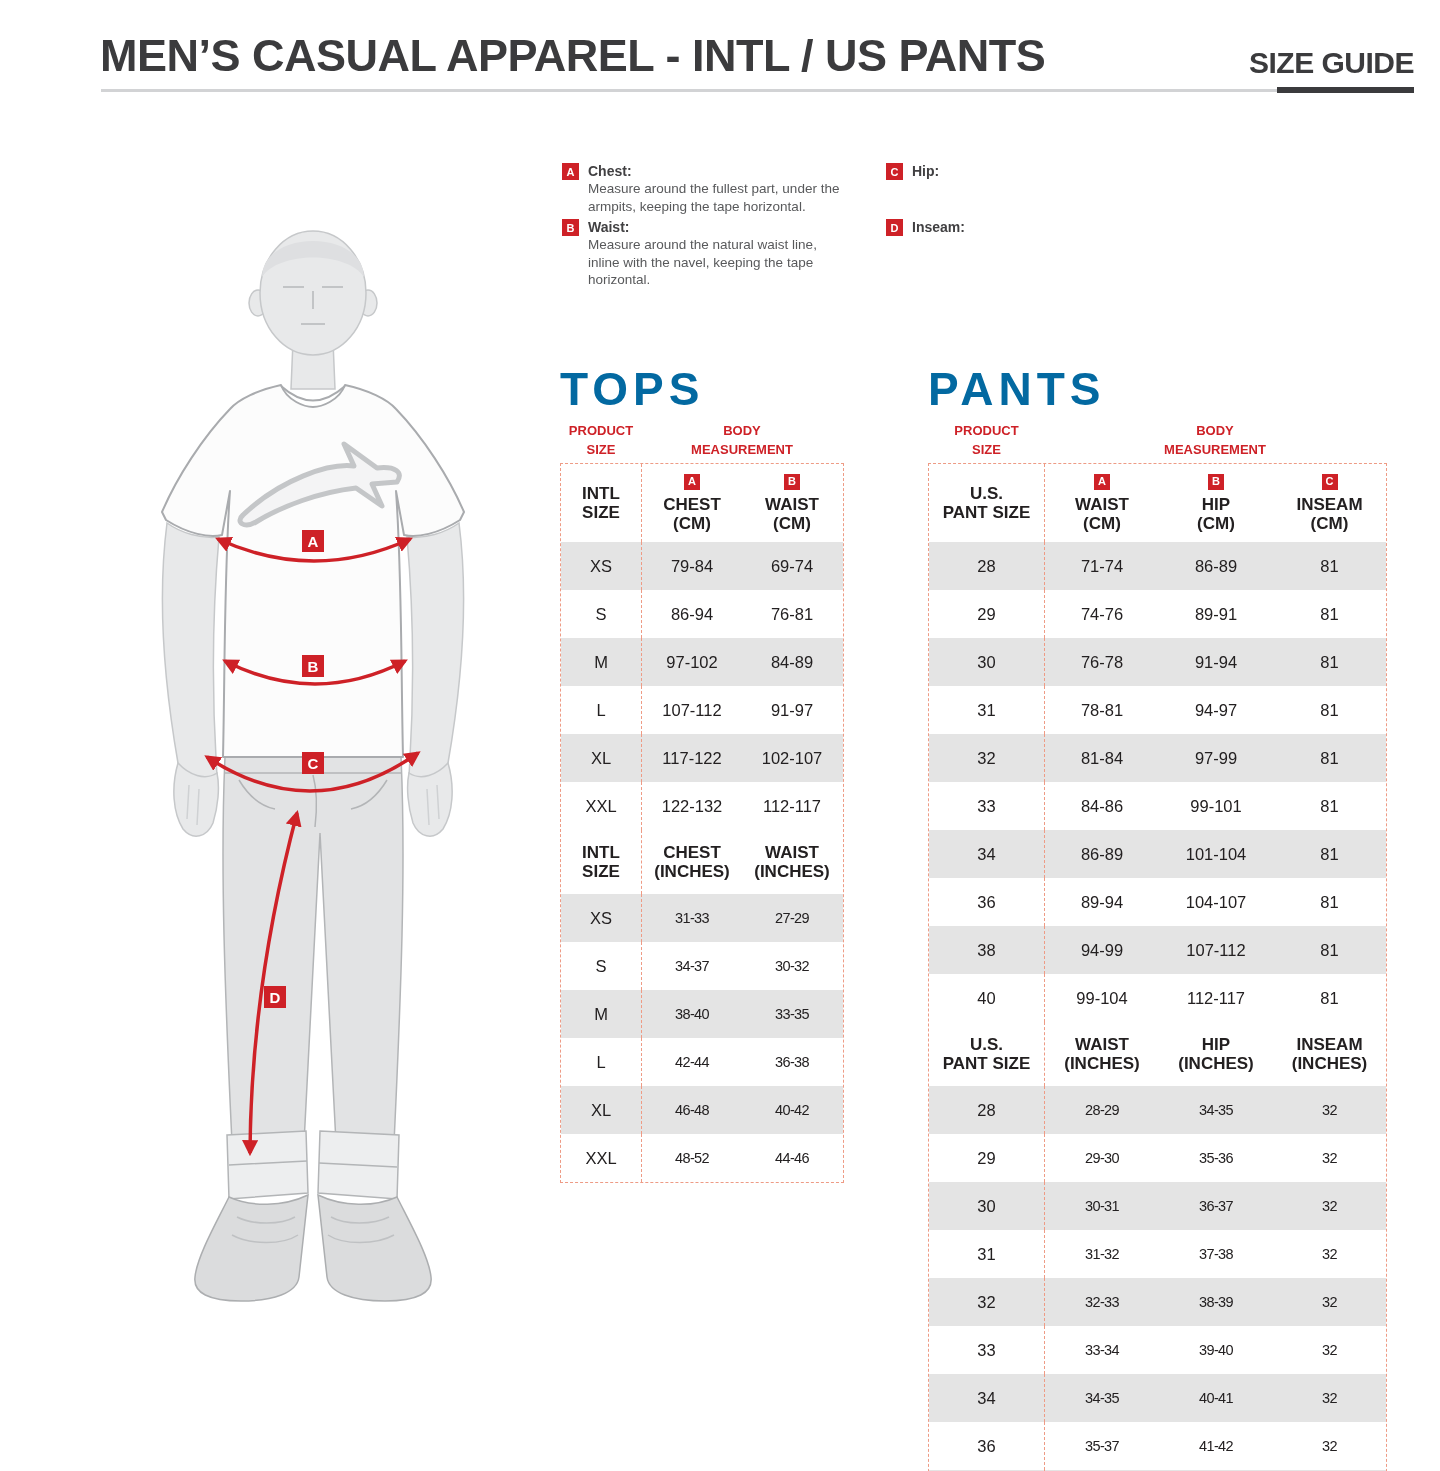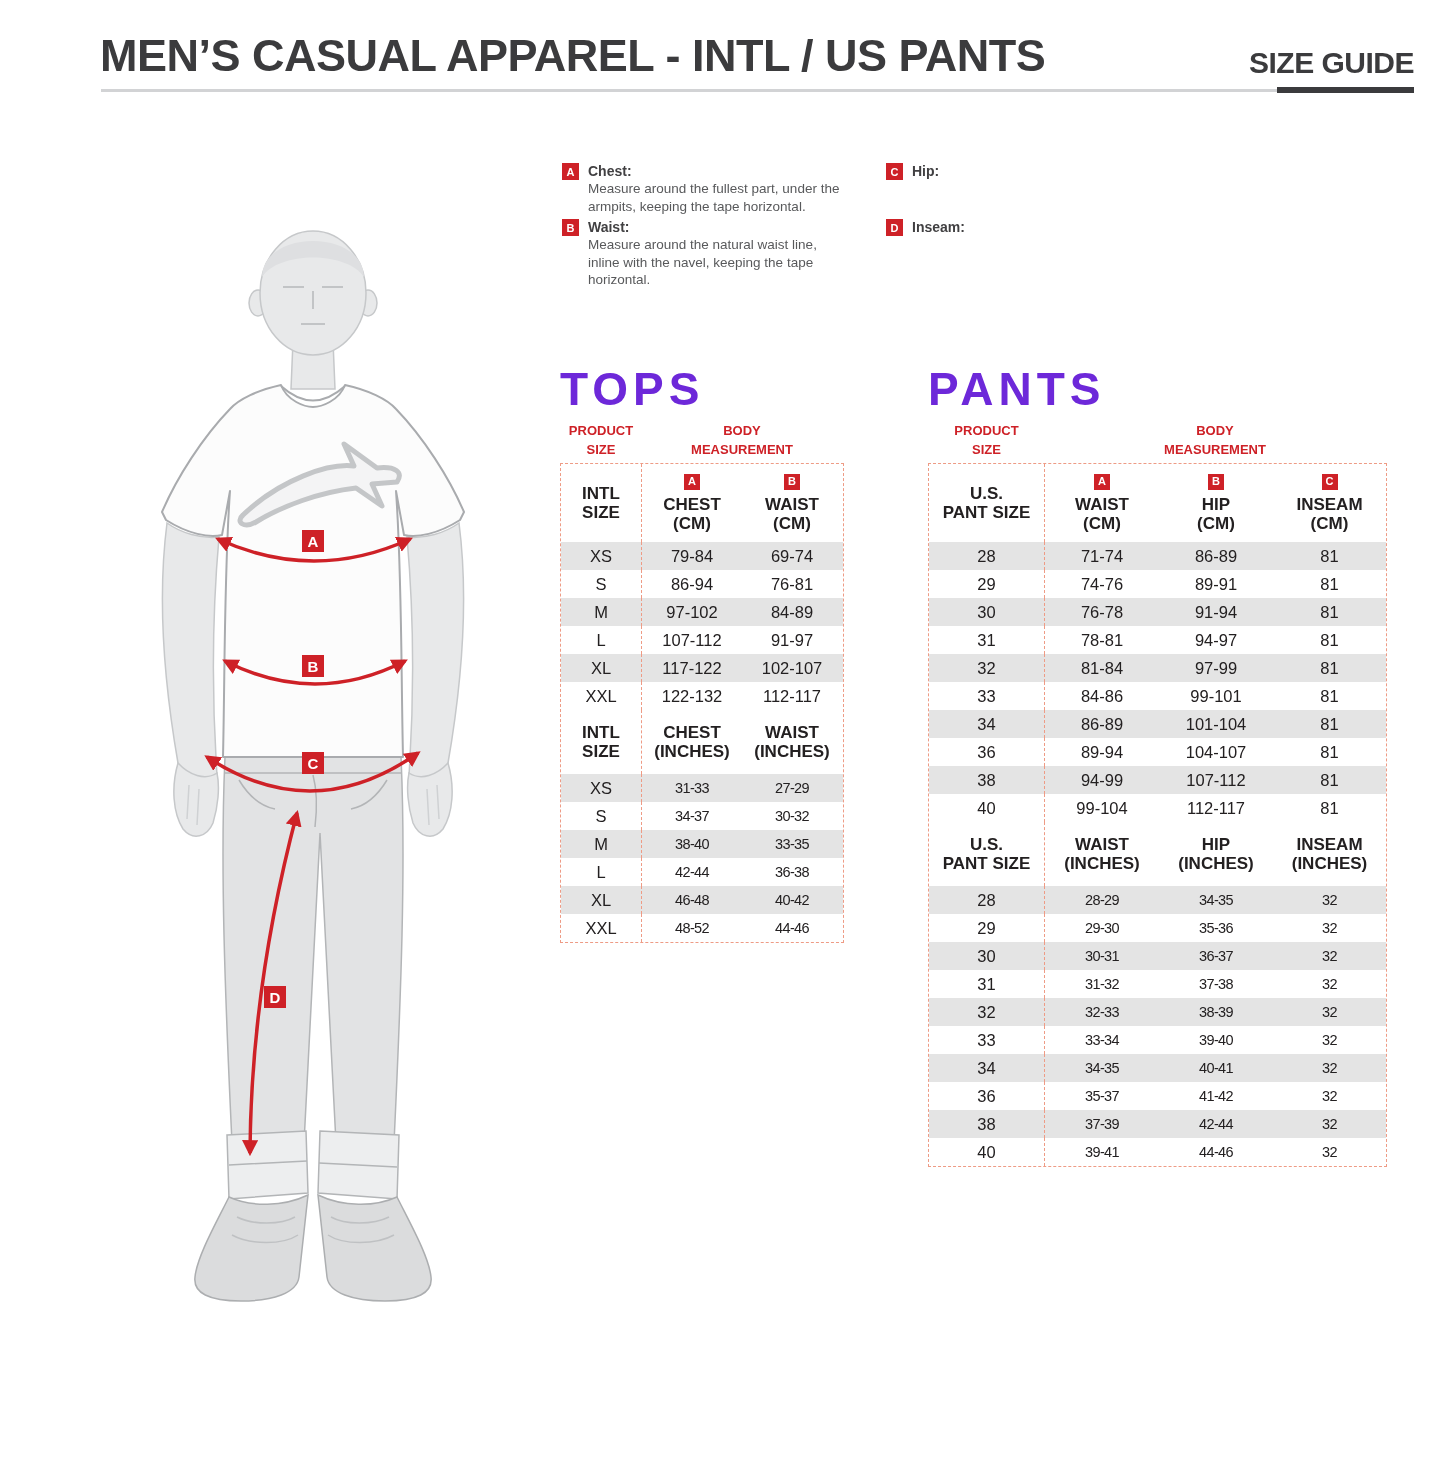--- a/index.html
+++ b/index.html
@@ -35,36 +35,36 @@
   .fig-badge{position:absolute;width:22px;height:22px;background:var(--red);color:#fff;font-weight:bold;font-size:15px;display:flex;align-items:center;justify-content:center;}
   .fb-a{left:262px;top:530px;}
   .fb-b{left:262px;top:655px;}
   .fb-c{left:262px;top:752px;}
   .fb-d{left:224px;top:986px;}
 
   
   .size-section{position:absolute;}
   #tops{left:520px;top:366px;width:284px;}
   #pants{left:888px;top:366px;width:459px;}
-  .sec-title{font-size:46px;font-weight:bold;color:#6d28d9;letter-spacing:5px;line-height:1;}
+  .sec-title{font-size:46px;font-weight:bold;color:#0369a1;letter-spacing:5px;line-height:1;}
   .red-heads{display:grid;margin-top:9px;text-align:center;color:var(--red);font-weight:bold;font-size:13px;line-height:19px;white-space:pre-line;}
   #tops .red-heads{grid-template-columns:82px 200px;}
   #pants .red-heads{grid-template-columns:117px 340px;}
   .tbl{margin-top:4px;border:1px dashed var(--dash);}
   #tops .tbl{--cols:81px 100px 100px;}
   #pants .tbl{--cols:116px 114px 114px 113px;}
   .sec-head,.trow{display:grid;grid-template-columns:var(--cols);}
   .sec-head{height:78px;}
   .sec-head.no-badge{height:64px;}
   .cell{display:flex;flex-direction:column;align-items:center;justify-content:center;text-align:center;white-space:pre-line;}
   .size-head,.size-cell{border-right:1px dashed var(--dash);}
   .sec-head .cell{font-weight:bold;font-size:17px;line-height:19px;color:var(--txt);}
   .mbadge{width:16px;height:16px;background:var(--red);color:#fff;font-size:11px;font-weight:bold;display:flex;align-items:center;justify-content:center;margin-bottom:5px;}
   .mbadge:empty{display:none;}
-  .trow{height:28px;}
+  .trow{height:48px;}
   .trow .cell{font-size:16.5px;font-weight:normal;color:var(--txt);}
   .trow.alt{background:var(--stripe);}
   .trow.condensed .val-cell{font-size:14.5px;letter-spacing:-.6px;}
 </style>
 </head>
 <body>
 
 <div class="page">
 
   <div class="header-title">MEN’S CASUAL APPAREL - INTL / US PANTS</div>

